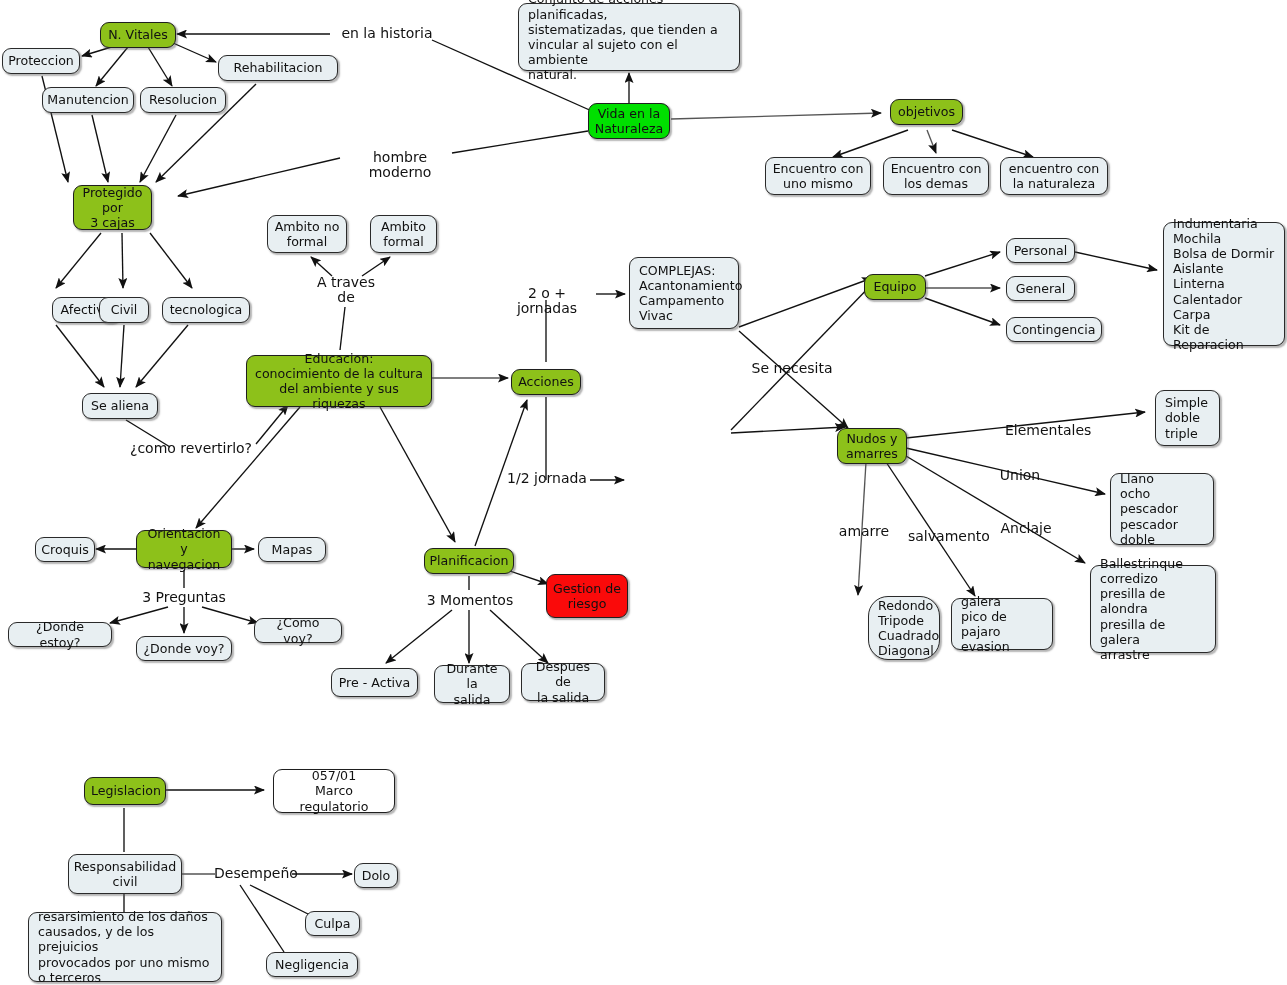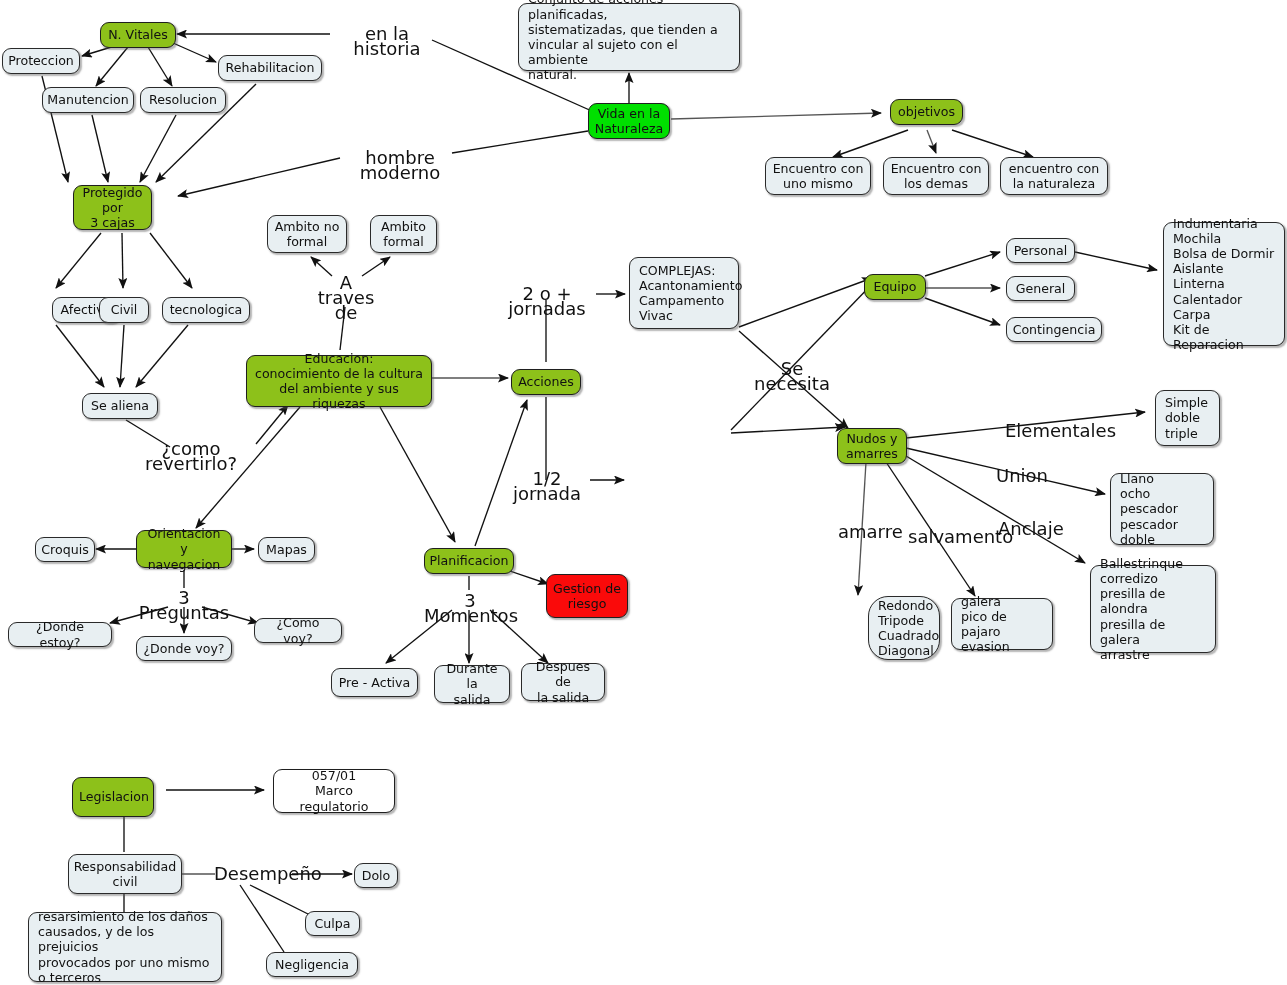--- a/index.html
+++ b/index.html
@@ -58,21 +58,21 @@
     background: #ffffff;
     border-color: #1f1f1f;
   }
   .node.listbox {
     text-align: left;
     justify-content: flex-start;
     padding-left: 9px;
   }
   .edge-label {
     position: absolute;
-    font-size: 18px;
+    font-size: 14px;
     line-height: 15px;
     color: #111111;
     background: transparent;
     text-align: center;
     white-space: pre-line;
   }
 </style>
 </head>
 <body>
 
@@ -186,21 +186,21 @@
       <path d="M240,885 L284,952"></path>
 
       <path d="M124,894 L124,912"></path>
     </g>
   </svg>
 
   <div class="node green" style="left:100px; top:22px; width:76px; height:26px;">N. Vitales</div>
   <div class="node" style="left:2px; top:48px; width:78px; height:26px;">Proteccion</div>
   <div class="node" style="left:42px; top:87px; width:92px; height:26px;">Manutencion</div>
   <div class="node" style="left:140px; top:87px; width:86px; height:26px;">Resolucion</div>
-  <div class="node" style="left:218px; top:55px; width:104px; height:26px;">Rehabilitacion</div>
+  <div class="node" style="left:218px; top:55px; width:120px; height:26px;">Rehabilitacion</div>
   <div class="node green" style="left:73px; top:185px; width:79px; height:45px;">Protegido por
 3 cajas</div>
   <div class="node" style="left:14px; top:297px; width:68px; height:26px;margin-left:38px;">Afectiva</div>
   <div class="node" style="left:99px; top:297px; width:50px; height:26px;">Civil</div>
   <div class="node" style="left:162px; top:297px; width:88px; height:26px;">tecnologica</div>
   <div class="node" style="left:82px; top:393px; width:76px; height:26px;">Se aliena</div>
 
   <div class="node listbox" style="left:518px; top:3px; width:222px; height:68px;">Conjunto de acciones planificadas,
 sistematizadas, que tienden a
 vincular al sujeto con el ambiente
@@ -262,35 +262,35 @@
 Tripode
 Cuadrado
 Diagonal</div>
   <div class="node listbox" style="left:951px; top:598px; width:102px; height:52px;">galera
 pico de pajaro
 evasion</div>
 
   <div class="node green" style="left:136px; top:530px; width:96px; height:38px;">Orientacion
 y navegacion</div>
   <div class="node" style="left:35px; top:537px; width:60px; height:25px;">Croquis</div>
-  <div class="node" style="left:258px; top:537px; width:57px; height:25px;">Mapas</div>
+  <div class="node" style="left:258px; top:537px; width:68px; height:25px;">Mapas</div>
   <div class="node" style="left:8px; top:622px; width:104px; height:25px;">¿Donde estoy?</div>
   <div class="node" style="left:136px; top:636px; width:96px; height:25px;">¿Donde voy?</div>
   <div class="node" style="left:254px; top:618px; width:88px; height:25px;">¿Como voy?</div>
 
   <div class="node green" style="left:424px; top:548px; width:90px; height:26px;">Planificacion</div>
   <div class="node red" style="left:546px; top:574px; width:82px; height:44px;">Gestion de
 riesgo</div>
   <div class="node" style="left:331px; top:668px; width:87px; height:29px;">Pre - Activa</div>
   <div class="node" style="left:434px; top:665px; width:76px; height:38px;">Durante la
 salida</div>
   <div class="node" style="left:521px; top:663px; width:84px; height:38px;">Despues de
 la salida</div>
 
-  <div class="node green" style="left:72px; top:777px; width:82px; height:40px;padding-left:8px;">Legislacion</div>
+  <div class="node green" style="left:84px; top:777px; width:82px; height:28px;padding-left:8px;">Legislacion</div>
   <div class="node white" style="left:273px; top:769px; width:122px; height:44px;">057/01
 Marco regulatorio</div>
   <div class="node" style="left:68px; top:854px; width:114px; height:40px;">Responsabilidad
 civil</div>
   <div class="node listbox" style="left:28px; top:912px; width:194px; height:70px;">resarsimiento de los daños
 causados, y de los prejuicios
 provocados por uno mismo
 o terceros</div>
   <div class="node" style="left:354px; top:863px; width:44px; height:25px;">Dolo</div>
   <div class="node" style="left:305px; top:911px; width:55px; height:25px;">Culpa</div>

